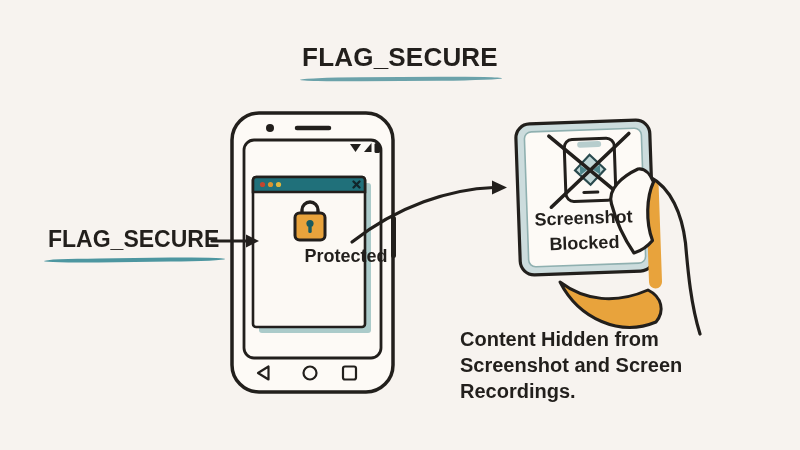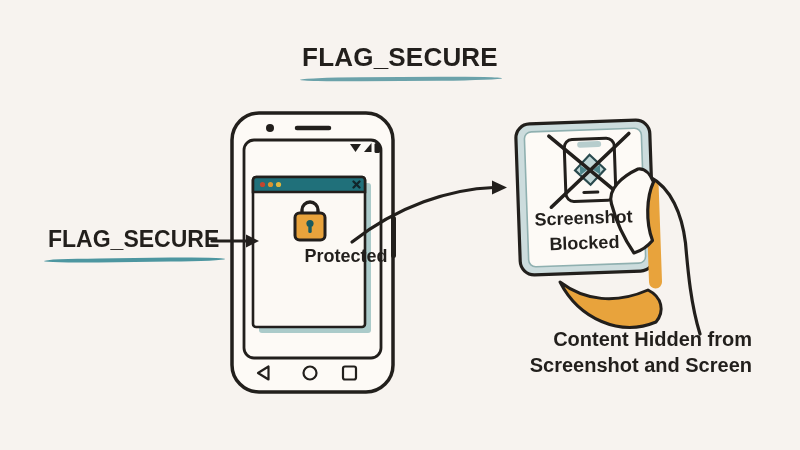--- a/index.html
+++ b/index.html
@@ -16,21 +16,21 @@
 
   .flag-label{left:48px;top:226px;font-size:23px;font-weight:700;}
   .flag-label::after{content:"";position:absolute;left:-4px;right:-6px;bottom:-9px;height:4px;
          background:#4d96a0;border-radius:60%/100%;transform:rotate(-.6deg);}
 
   .protected{left:253px;top:246px;width:116px;text-align:center;font-size:18px;font-weight:700;margin-left:35px;}
 
   .blocked{left:504px;top:206px;width:160px;text-align:center;font-size:18px;font-weight:700;
            line-height:25px;transform:rotate(-2deg);}
 
-  .caption{left:460px;top:326px;width:292px;text-align:right;font-size:20px;font-weight:700;
+  .caption{left:460px;top:326px;width:292px;text-align:left;font-size:20px;font-weight:700;
            line-height:26px;}
 </style>
 </head>
 <body>
 
 <div class="stage">
 
   <svg class="art" width="800" height="450" viewBox="0 0 800 450">
 
     <g>
@@ -115,15 +115,16 @@
   <div class="txt protected">Protected</div>
 
   <div class="txt blocked">
     <div>Screenshot</div>
     <div>Blocked</div>
   </div>
 
   <div class="txt caption">
     <div>Content Hidden from</div>
     <div>Screenshot and Screen</div>
+    <div>Recordings.</div>
   </div>
 
 </div>
 
 </body></html>

